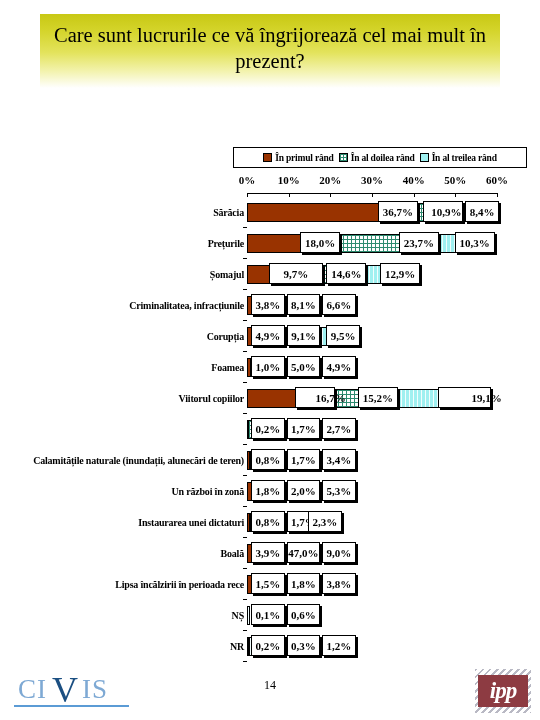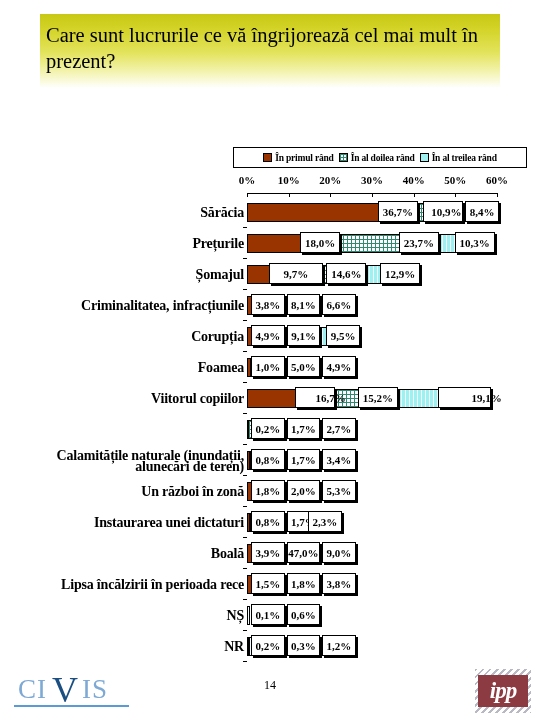--- a/index.html
+++ b/index.html
@@ -9,21 +9,21 @@
     position:relative;overflow:hidden;
   }
 
   
   #title-banner{
     position:absolute;left:40px;top:14px;width:460px;height:74px;
     background:linear-gradient(to bottom,#c8c814 0%,#d4d42a 22%,#e3e35c 52%,#f3f3b0 78%,#ffffff 100%);
   }
   #title-text{
     position:absolute;left:46px;top:22px;width:448px;
-    text-align:left;font-size:20.5px;line-height:26px;color:#000;
+    text-align:center;font-size:20.5px;line-height:26px;color:#000;
     font-family:"Liberation Serif", serif;
   }
 
   
   #chart-area{position:absolute;left:0;top:140px;width:540px;height:520px;}
 
   #legend-box{
     position:absolute;left:233px;top:7px;width:294px;height:21px;
     border:1px solid #000;background:#fff;
     display:flex;align-items:center;justify-content:center;gap:5px;
@@ -44,21 +44,21 @@
     border-top:1.4px solid #000;
   }
   .axis-tickmark{position:absolute;top:53px;width:0;height:4px;border-left:1.2px solid #000;}
 
   
   #plot{position:absolute;left:0;top:57px;width:540px;}
   .bar-row{position:relative;height:31px;}
   .cat-label{
     position:absolute;right:296px;top:0;width:232px;height:31px;
     display:flex;align-items:center;justify-content:flex-end;
-    text-align:right;font-size:14px;font-weight:bold;color:#000;
+    text-align:right;font-size:10px;font-weight:bold;color:#000;
     line-height:11px;letter-spacing:-0.2px;
   }
   .row-tick{
     position:absolute;left:243px;bottom:0;width:4px;height:0;border-top:1.2px solid #000;
   }
   .seg{
     position:absolute;top:6px;height:19px;box-sizing:border-box;
     border:1px solid #000;
   }
   .seg.s1{background:#993300;}

